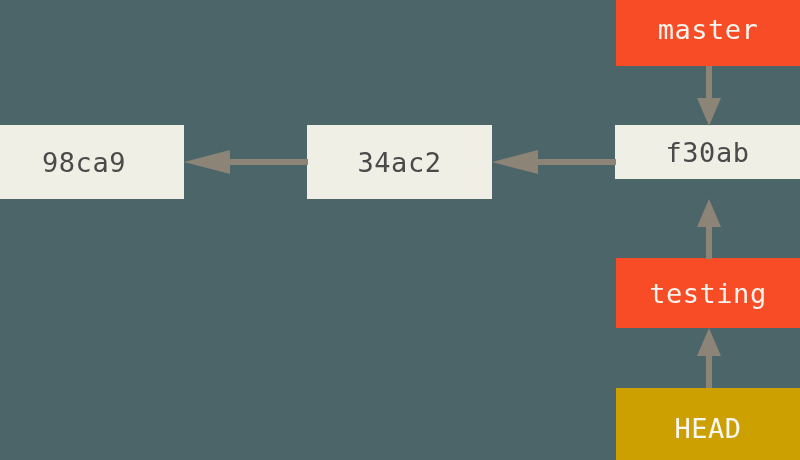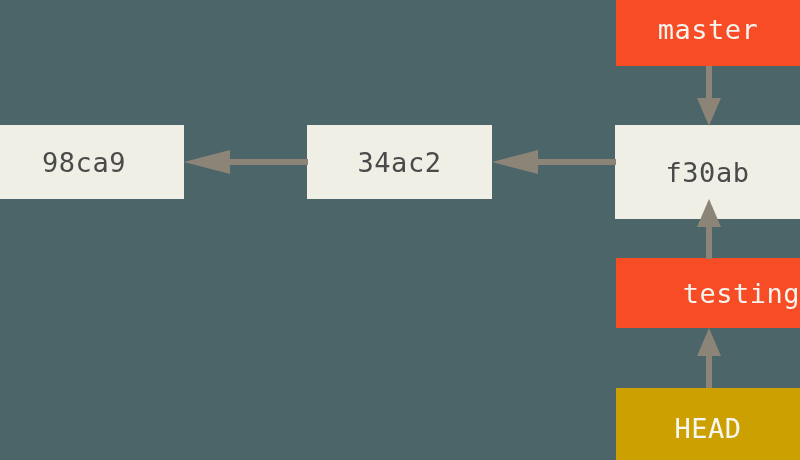--- a/index.html
+++ b/index.html
@@ -46,25 +46,25 @@
   }
 
   .headref {
     background: #cca000;
     color: #f7f7f2;
   }
 
   
   #node-98ca9  { left: -16px; top: 125px; width: 200px; height: 74px; }
   #node-34ac2  { left: 307px;  top: 125px; width: 185px; height: 74px; align-items: center; }
-  #node-f30ab  { left: 615px;  top: 125px; width: 185px; height: 94px; }
+  #node-f30ab  { left: 615px;  top: 125px; width: 185px; height: 54px; }
 
   
   #node-master  { left: 616px; top: -8px;  width: 184px; height: 74px; }
-  #node-testing { left: 616px; top: 258px; width: 184px; height: 70px; justify-content: flex-end; }
+  #node-testing { left: 616px; top: 258px; width: 184px; height: 70px; }
   #node-head    { left: 616px; top: 388px; width: 184px; height: 80px; }
 
   
   .arrow {
     position: absolute;
     overflow: visible;
   }
   .arrow svg { display: block; overflow: visible; }
 
   #arrow-34ac2-to-98ca9 { left: 184px; top: 146px; }

